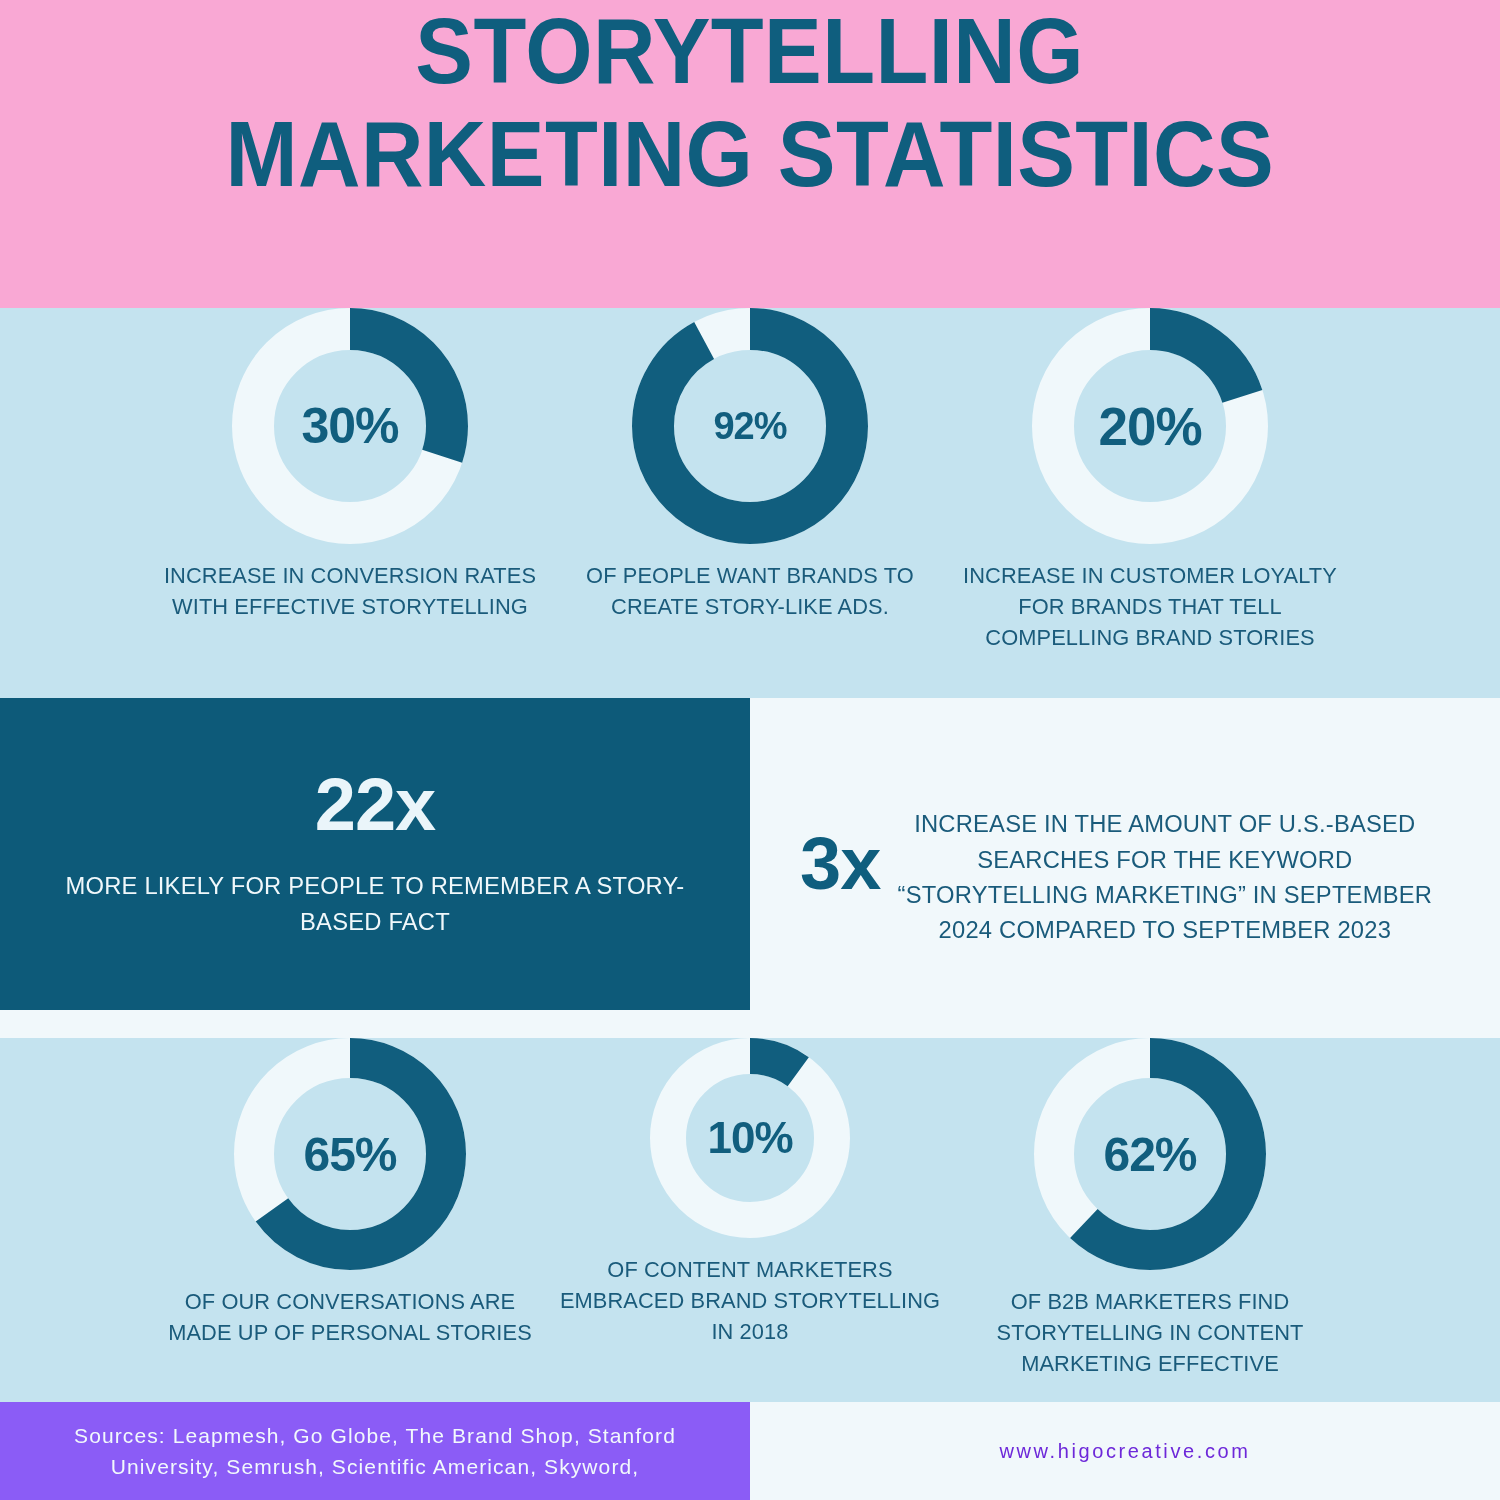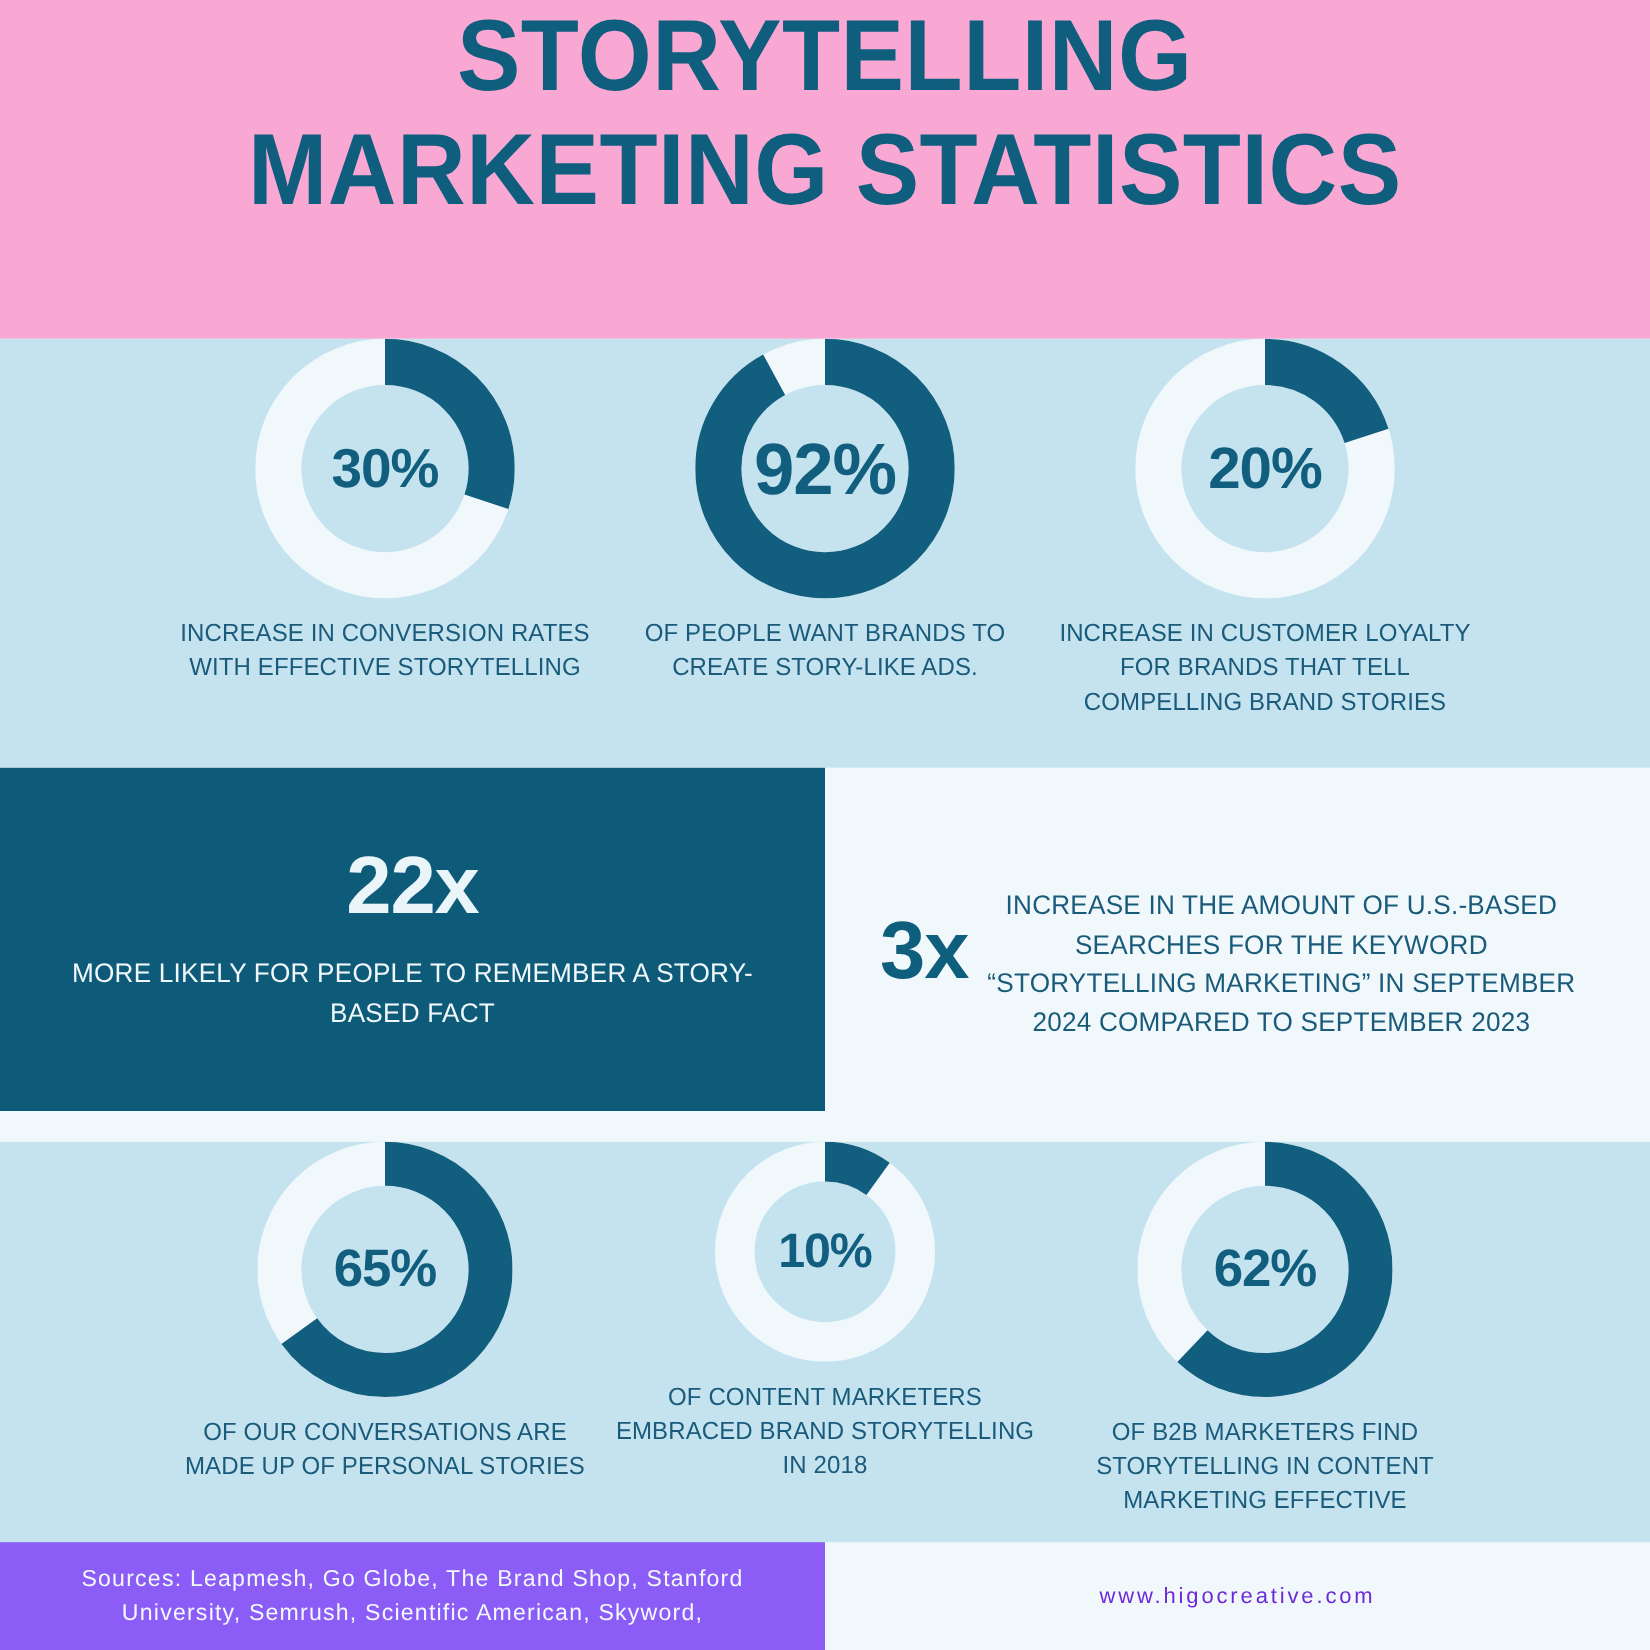--- a/index.html
+++ b/index.html
@@ -137,21 +137,21 @@
             <div class="donut-label" style="font-size: 50px;">30%</div>
           </div>
           <div class="caption">INCREASE IN CONVERSION RATES WITH EFFECTIVE STORYTELLING</div>
         </div>
         <div class="stat-cell">
           <div class="donut-wrap" style="width: 236px; height: 236px;">
             <svg width="236" height="236" viewBox="0 0 236 236">
               <circle cx="118" cy="118" r="97" fill="none" stroke="#F0F8FB" stroke-width="42"></circle>
               <circle cx="118" cy="118" r="97" fill="none" stroke="#115E7E" stroke-width="42" stroke-dasharray="560.7114568127063 48.75751798371357"></circle>
             </svg>
-            <div class="donut-label" style="font-size: 66px;">92%</div>
+            <div class="donut-label" style="font-size: 38px;">92%</div>
           </div>
           <div class="caption">OF PEOPLE WANT BRANDS TO CREATE STORY-LIKE ADS.</div>
         </div>
         <div class="stat-cell">
           <div class="donut-wrap" style="width: 236px; height: 236px;">
             <svg width="236" height="236" viewBox="0 0 236 236">
               <circle cx="118" cy="118" r="97" fill="none" stroke="#F0F8FB" stroke-width="42"></circle>
               <circle cx="118" cy="118" r="97" fill="none" stroke="#115E7E" stroke-width="42" stroke-dasharray="121.89379495928398 487.57517983713586"></circle>
             </svg>
             <div class="donut-label" style="font-size: 53px;">20%</div>

